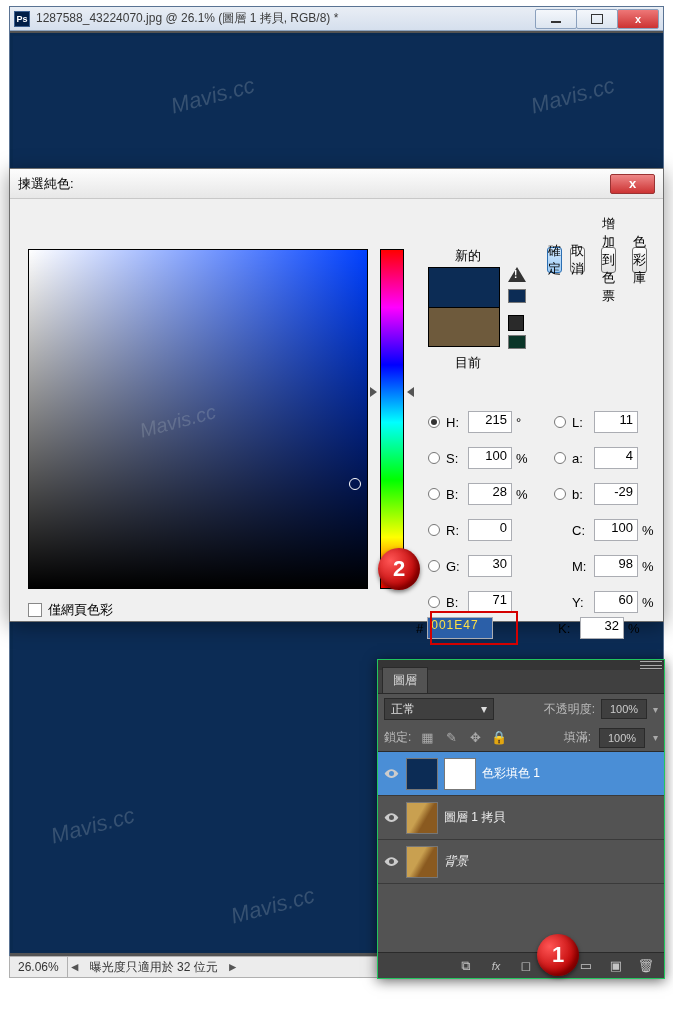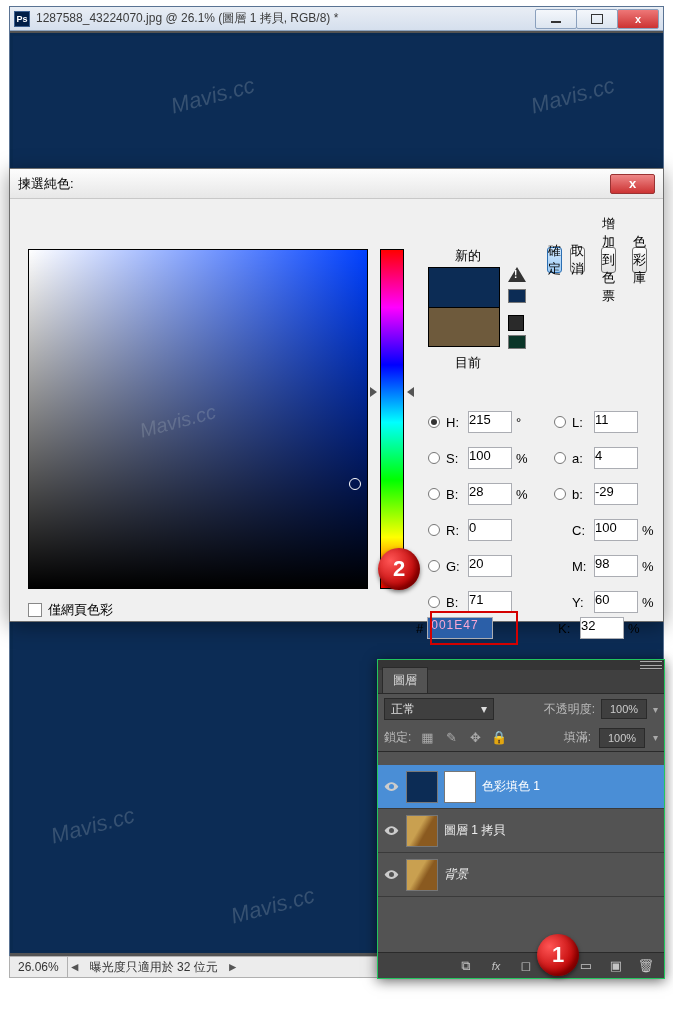--- a/index.html
+++ b/index.html
@@ -48,26 +48,26 @@
 
 .btn-col{position:absolute;right:18px;top:48px;width:98px;display:flex;flex-direction:row;gap:8px;}
 .ps-btn{height:26px;border:1px solid #707070;background:linear-gradient(#fdfdfd,#e3e3e3);border-radius:3px;font-size:13px;display:flex;align-items:center;justify-content:center;}
 .ps-btn.primary{background:linear-gradient(#cfe8ff,#9fccf4);border:1px solid #2b6fb3;}
 
 .val-grid{position:absolute;left:418px;top:205px;font-size:13px;}
 .val-row{display:flex;align-items:center;height:36px;}
 .radio{width:12px;height:12px;border:1px solid #777;border-radius:50%;margin-right:6px;background:#fff;display:flex;align-items:center;justify-content:center;}
 .radio.on::after{content:"";width:6px;height:6px;background:#333;border-radius:50%;}
 .val-lbl{width:22px;}
-.val-inp{width:44px;height:22px;border:1px solid #abadb3;background:#fff;padding-right:4px;font-size:13px;}
+.val-inp{width:44px;height:22px;border:1px solid #abadb3;background:#fff;text-align:right;padding-right:4px;font-size:13px;}
 .unit{width:18px;padding-left:4px;}
 .col2{margin-left:24px;}
 .hex-row{position:absolute;left:406px;top:418px;display:flex;align-items:center;font-size:13px;}
 .hex-lbl{margin-right:4px;}
-.hex-inp{width:66px;height:22px;border:1px solid #abadb3;background:#2b5fa8;color:#f9a8d4;font-size:12px;padding:0 3px;letter-spacing:1px;}
+.hex-inp{width:66px;height:22px;border:1px solid #abadb3;background:#2b5fa8;color:#fde047;font-size:12px;padding:0 3px;letter-spacing:1px;}
 .hex-highlight{position:absolute;left:420px;top:412px;width:88px;height:34px;border:2px solid #d40000;pointer-events:none;}
 
 .web-check{position:absolute;left:18px;top:402px;display:flex;align-items:center;font-size:13px;}
 .chk{width:14px;height:14px;border:1px solid #888;background:#fff;margin-right:6px;}
 
 
 .red-circle{position:absolute;width:42px;height:42px;background:radial-gradient(circle at 30% 30%,#f55,#b00 70%);border-radius:50%;box-shadow:inset -3px -3px 6px rgba(0,0,0,.4),0 2px 4px rgba(0,0,0,.5);color:#fff;font-size:22px;font-weight:bold;display:flex;align-items:center;justify-content:center;}
 
 
 .layers-panel{position:absolute;left:377px;top:659px;width:288px;height:320px;background:#535353;border:1px solid #22c55e;box-shadow:0 2px 12px rgba(0,0,0,.6);}
@@ -77,21 +77,21 @@
 .lp-tabs{height:24px;background:#404040;display:flex;align-items:flex-end;padding-left:4px;border-bottom:1px solid #2a2a2a;}
 .lp-tab{padding:4px 10px;font-size:12px;color:#ddd;background:#535353;border:1px solid #2a2a2a;border-bottom:none;}
 .lp-row1{height:30px;display:flex;align-items:center;padding:0 6px;gap:6px;font-size:12px;color:#bbb;}
 .lp-select{flex:0 0 110px;height:22px;background:#3f3f3f;border:1px solid #2a2a2a;color:#ddd;padding:0 6px;display:flex;align-items:center;justify-content:space-between;}
 .lp-sep{flex:1;}
 .lp-pct{width:46px;height:20px;background:#3f3f3f;border:1px solid #2a2a2a;color:#ccc;font-size:11px;display:flex;align-items:center;justify-content:center;}
 .lp-row2{height:28px;display:flex;align-items:center;padding:0 6px;gap:8px;font-size:12px;color:#bbb;border-bottom:1px solid #2a2a2a;}
 .lock-icons{display:flex;gap:8px;align-items:center;color:#aaa;font-size:13px;}
 .lp-layers{}
 .layer{height:44px;display:flex;align-items:center;border-bottom:1px solid #3a3a3a;padding:0 4px;gap:6px;}
-.layer.sel{background:#4a8ed6;margin-top:13px;}
+.layer.sel{background:#4a8ed6;}
 .eye{width:18px;height:18px;display:flex;align-items:center;justify-content:center;color:#ccc;font-size:14px;}
 .eye svg{width:15px;height:15px;fill:#ccc;}
 .thumb{width:32px;height:32px;border:1px solid #777;background:#0c2c55;}
 .thumb.img{background:linear-gradient(120deg,#c9a050 40%,#8a5a20 60%);}
 .mask{width:32px;height:32px;background:#fff;border:1px solid #777;}
 .layer-name{font-size:12px;color:#eee;}
 .layer.sel .layer-name{color:#fff;}
 .layer.bg .layer-name{font-style:italic;}
 .lp-footer{position:absolute;bottom:0;left:0;right:0;height:26px;background:#424242;border-top:1px solid #2a2a2a;display:flex;align-items:center;justify-content:flex-end;gap:14px;padding:0 10px;color:#c5c5c5;font-size:13px;}
 .fi{width:16px;height:16px;display:flex;align-items:center;justify-content:center;}
@@ -202,21 +202,21 @@
         <span class="val-inp">0</span>
         <span class="unit"></span>
         <span style="width:18px" class="col2"></span>
         <span class="val-lbl">C:</span>
         <span class="val-inp">100</span>
         <span class="unit">%</span>
       </div>
       <div class="val-row">
         <span class="radio"></span>
         <span class="val-lbl">G:</span>
-        <span class="val-inp">20</span>
+        <span class="val-inp">30</span>
         <span class="unit"></span>
         <span style="width:18px" class="col2"></span>
         <span class="val-lbl">M:</span>
         <span class="val-inp">98</span>
         <span class="unit">%</span>
       </div>
       <div class="val-row">
         <span class="radio"></span>
         <span class="val-lbl">B:</span>
         <span class="val-inp">71</span>

